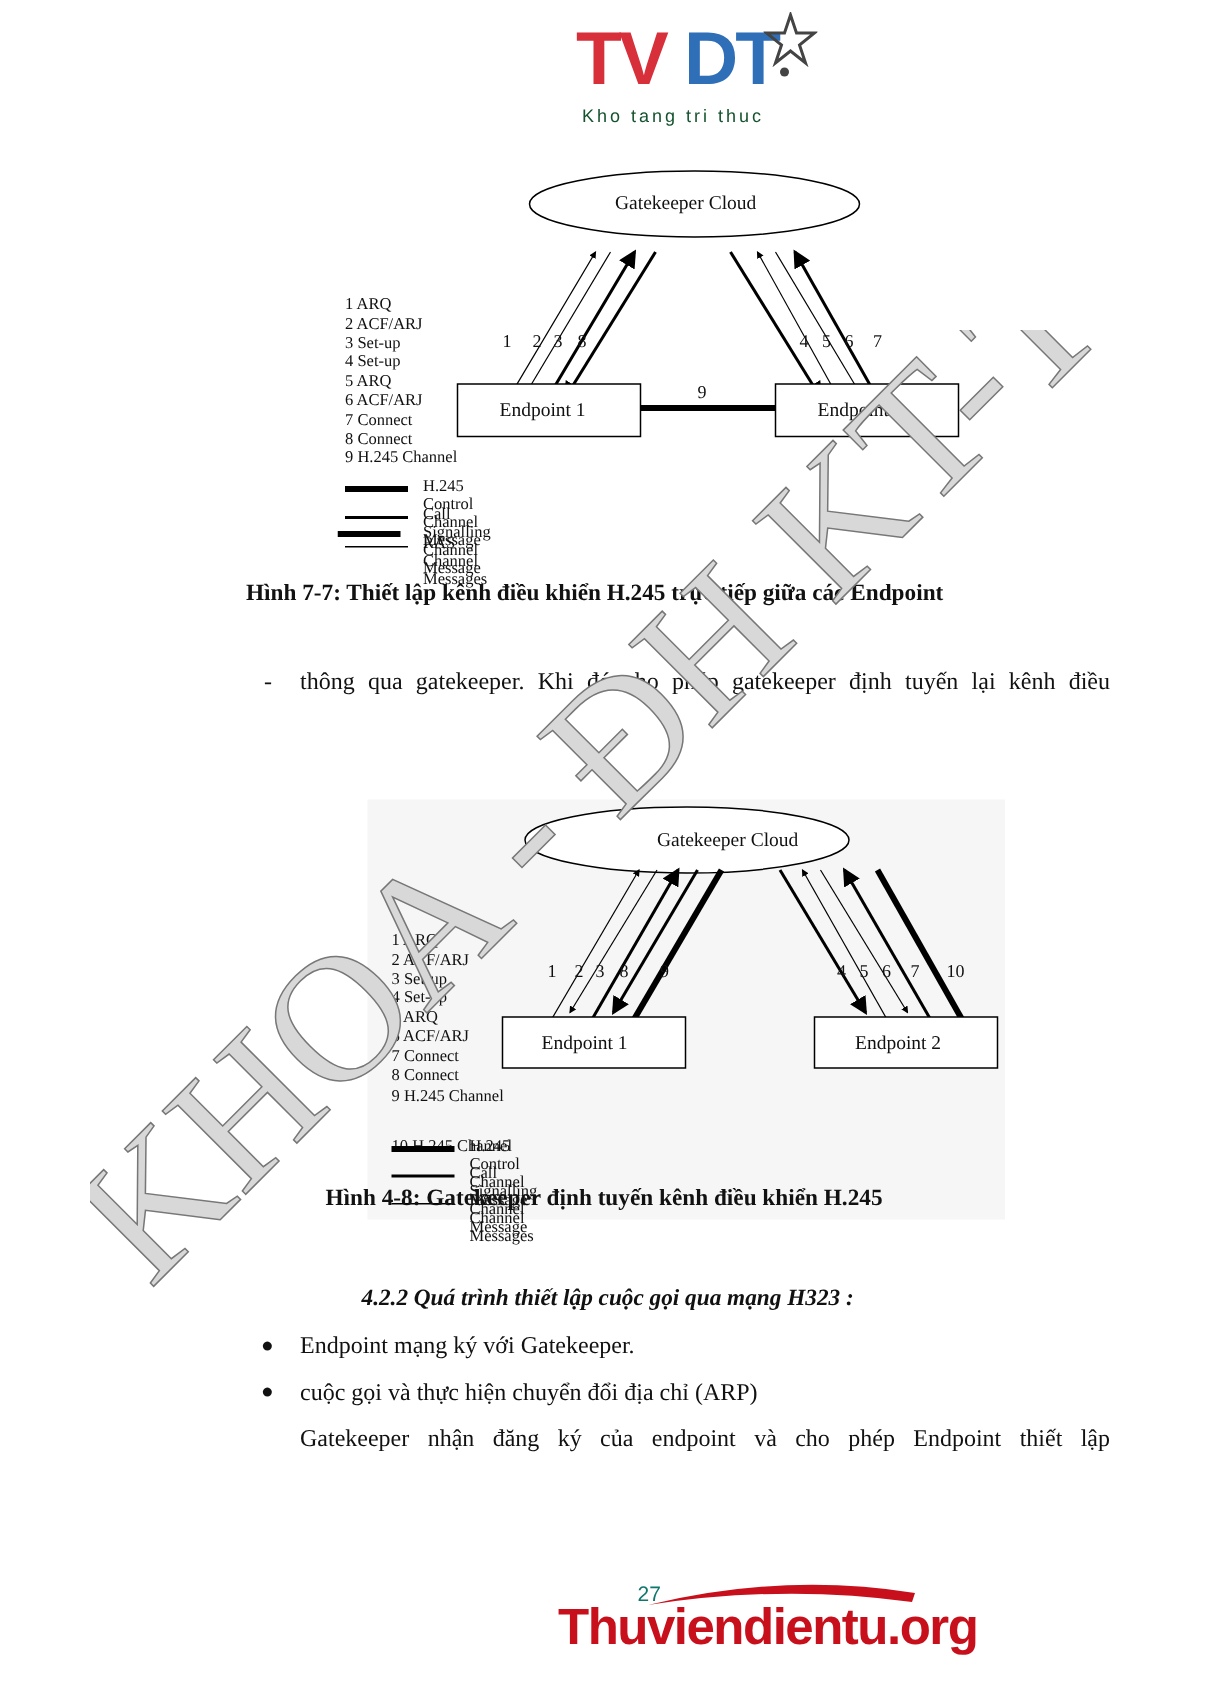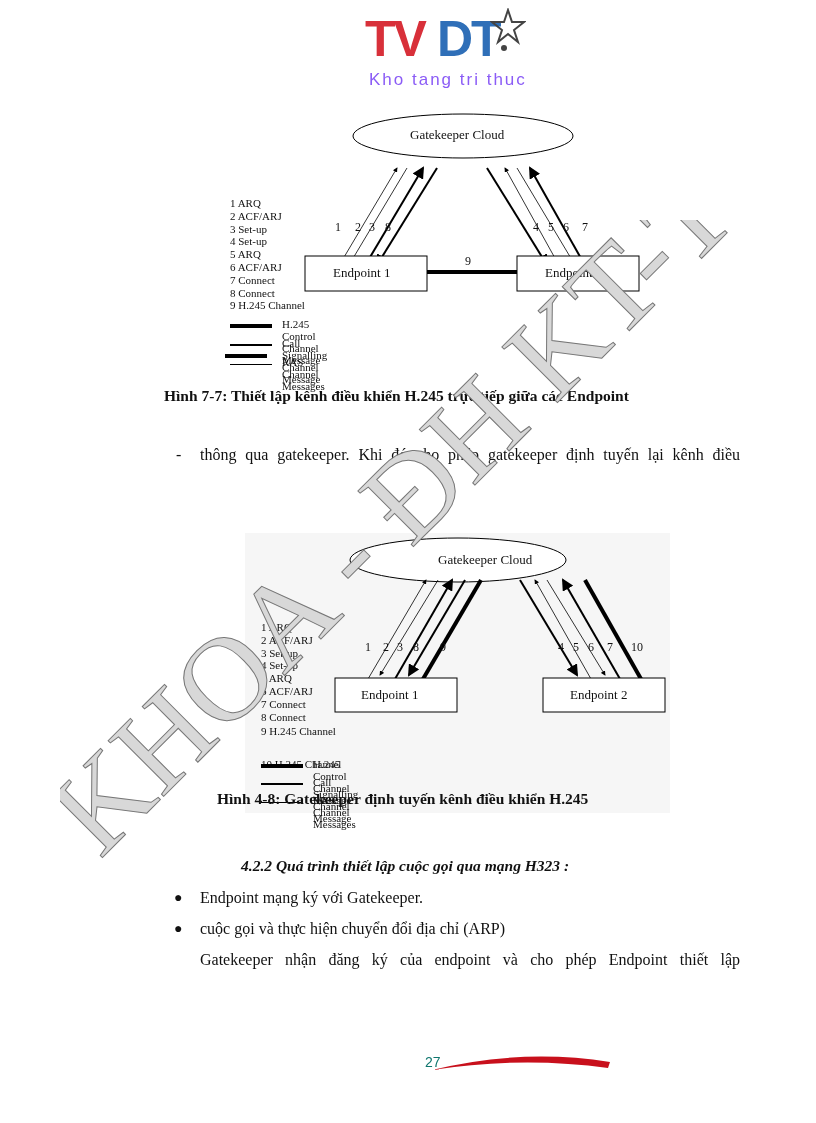--- a/index.html
+++ b/index.html
@@ -1,21 +1,21 @@
 <!DOCTYPE html>
 <html><head>
 <meta charset="utf-8">
 <style>
   html, body { margin:0; padding:0; background:#ffffff; }
   body { width:816px; height:1123px; position:relative; overflow:hidden; font-family:"Liberation Serif", serif; color:#111; }
   .abs { position:absolute; }
-  .logo-top { left:365px; top:8px; width:160px; height:75px; }
+  .logo-top { left:384px; top:8px; width:160px; height:75px; }
   .logo-top .tv { position:absolute; left:0; top:2px; font-family:"Liberation Sans", sans-serif; font-weight:bold; font-size:50px; color:#d8303a; letter-spacing:-2px; }
   .logo-top .dt { position:absolute; left:72px; top:2px; font-family:"Liberation Sans", sans-serif; font-weight:bold; font-size:50px; color:#2f6fb8; letter-spacing:-2px; }
-  .logo-top .tag { position:absolute; left:4px; top:62px; font-family:"Liberation Sans", sans-serif; font-size:17px; color:#8b5cf6; letter-spacing:2px; white-space:nowrap; }
+  .logo-top .tag { position:absolute; left:4px; top:62px; font-family:"Liberation Sans", sans-serif; font-size:12px; color:#14532d; letter-spacing:2px; white-space:nowrap; }
   .logo-top svg.star { position:absolute; left:125px; top:0; }
   .diagram { position:absolute; }
   .caption { position:absolute; font-weight:bold; font-size:15.5px; white-space:nowrap; }
   .para { position:absolute; font-size:16px; line-height:31px; }
   .para .dash { position:absolute; left:-24px; top:0; }
   .bullet-row { position:absolute; font-size:16px; line-height:31px; }
   .bullet-row .dot { position:absolute; left:-26px; top:0; font-size:14px; }
   .watermark { position:absolute; pointer-events:none; }
   .pagenum { position:absolute; left:425px; top:1054px; font-family:"Liberation Sans", sans-serif; font-size:14px; color:#0f766e; }
   .logo-bottom { position:absolute; left:372px; top:1052px; width:245px; height:60px; }
@@ -184,14 +184,15 @@
 <div class="watermark" style="left:60px; top:220px; width:720px; height:680px;">
   <svg width="720" height="680" viewBox="0 0 720 680">
     <text x="0" y="0" transform="translate(40,640) rotate(-45)" font-family="Liberation Serif, serif" font-size="120" fill="#d8d8d8" stroke="#777" stroke-width="1">KHOA - ĐH KT-TN</text>
   </svg>
 </div>
 
 <div class="logo-bottom">
   <svg class="abs" style="left:60px; top:0;" width="180" height="20" viewBox="0 0 180 20">
     <path d="M0,18 Q90,-4 178,10 L176,16 Q90,4 0,18 z" fill="#c8101c"></path>
   </svg>
+  <span class="txt">Thuviendientu.org</span>
 </div>
 <div class="pagenum">27</div>
 
 </body></html>

